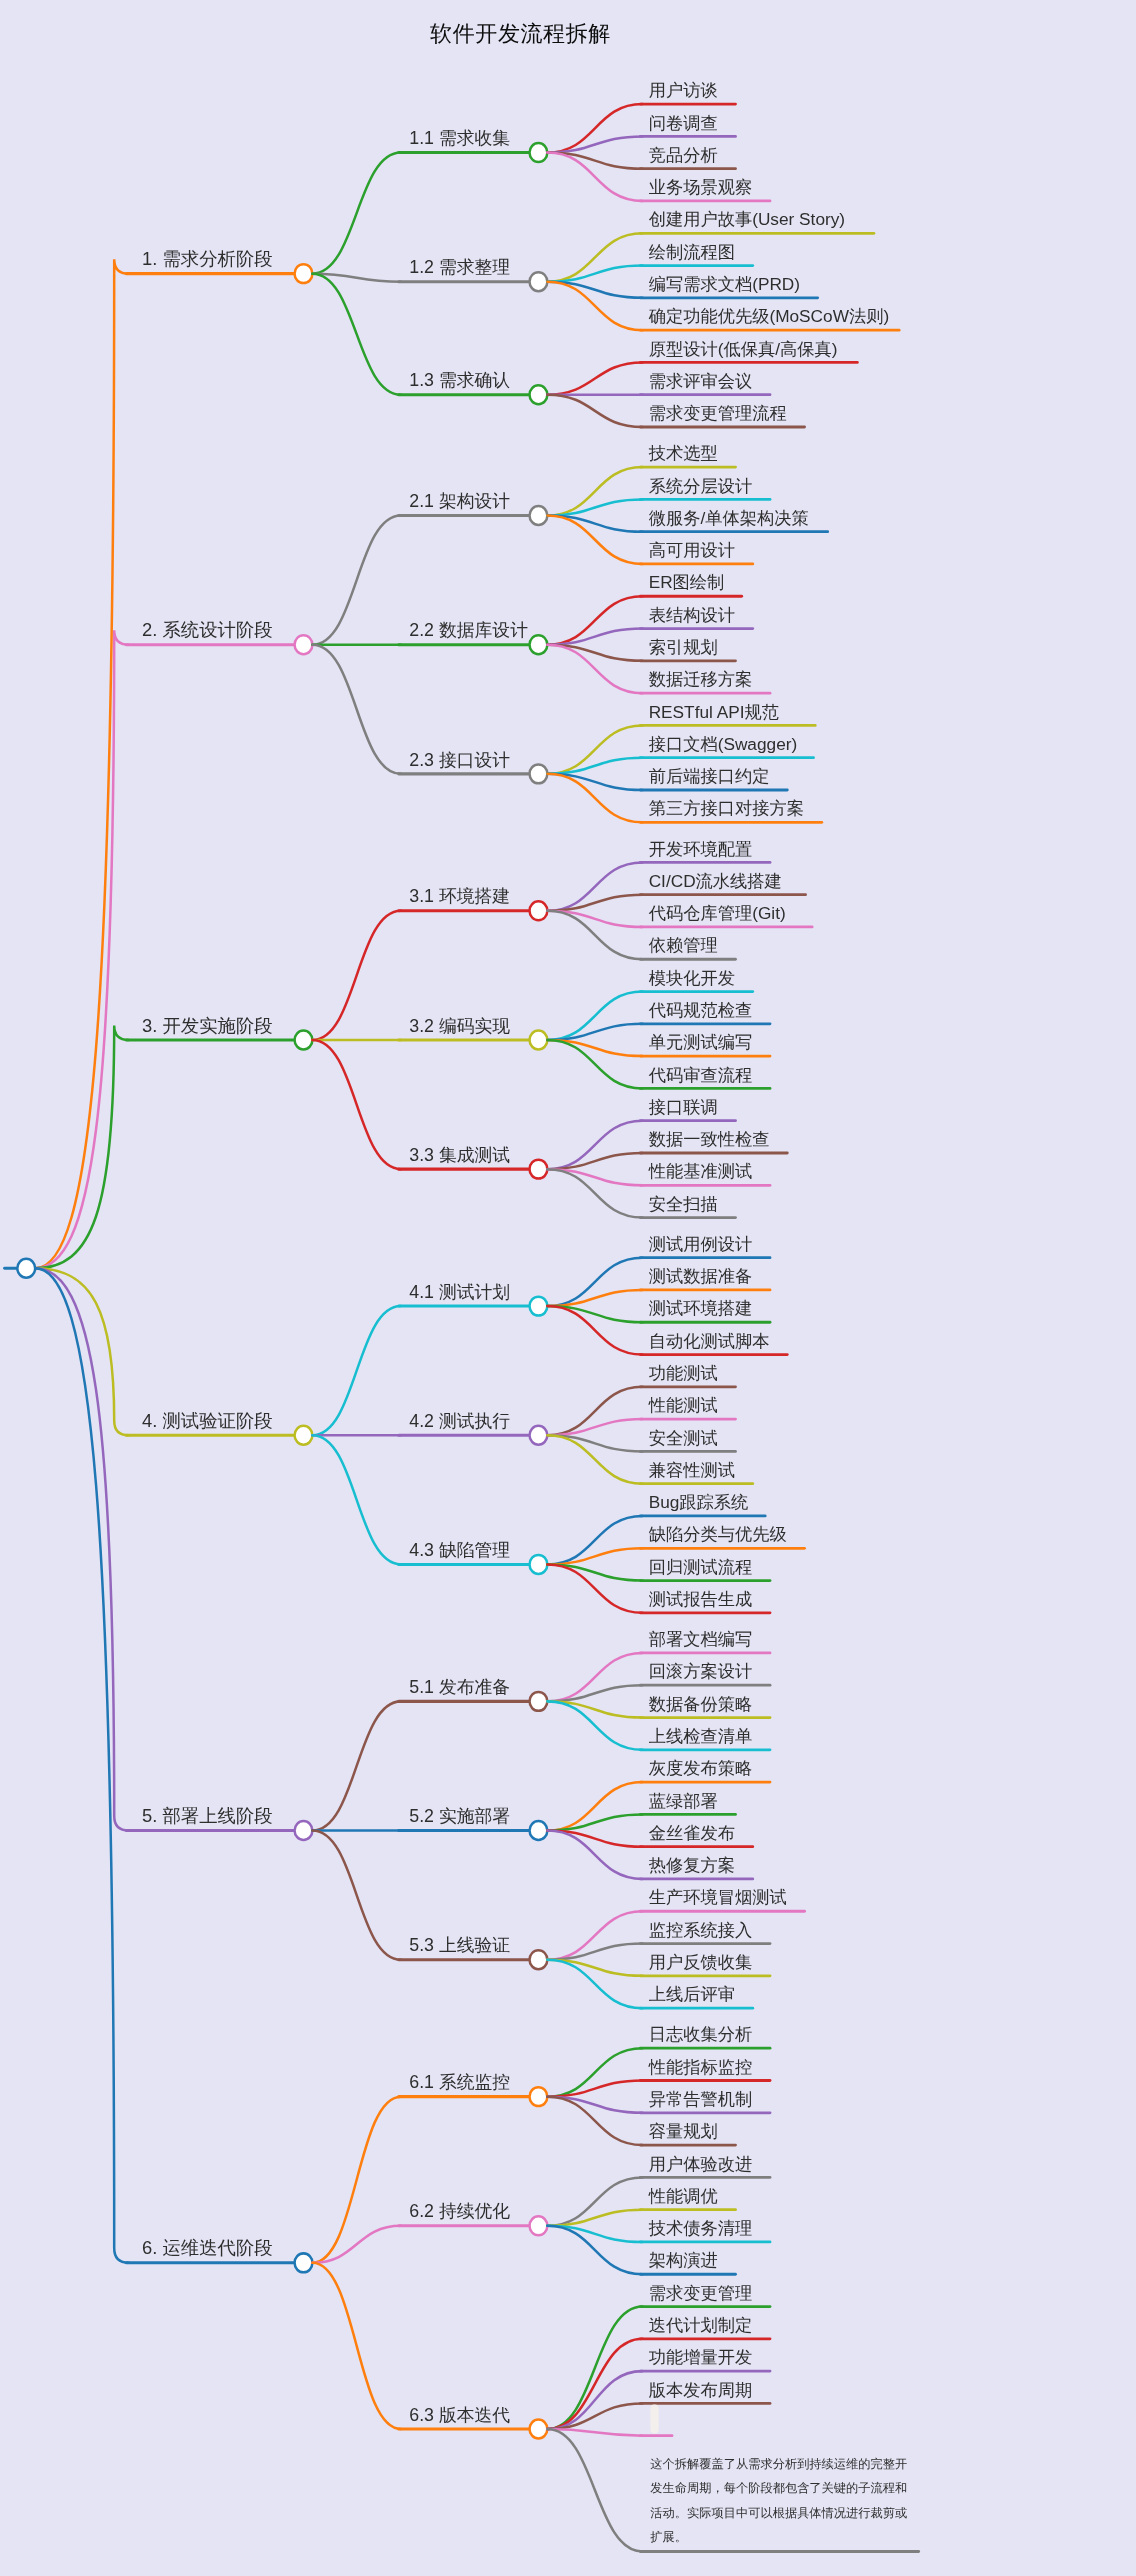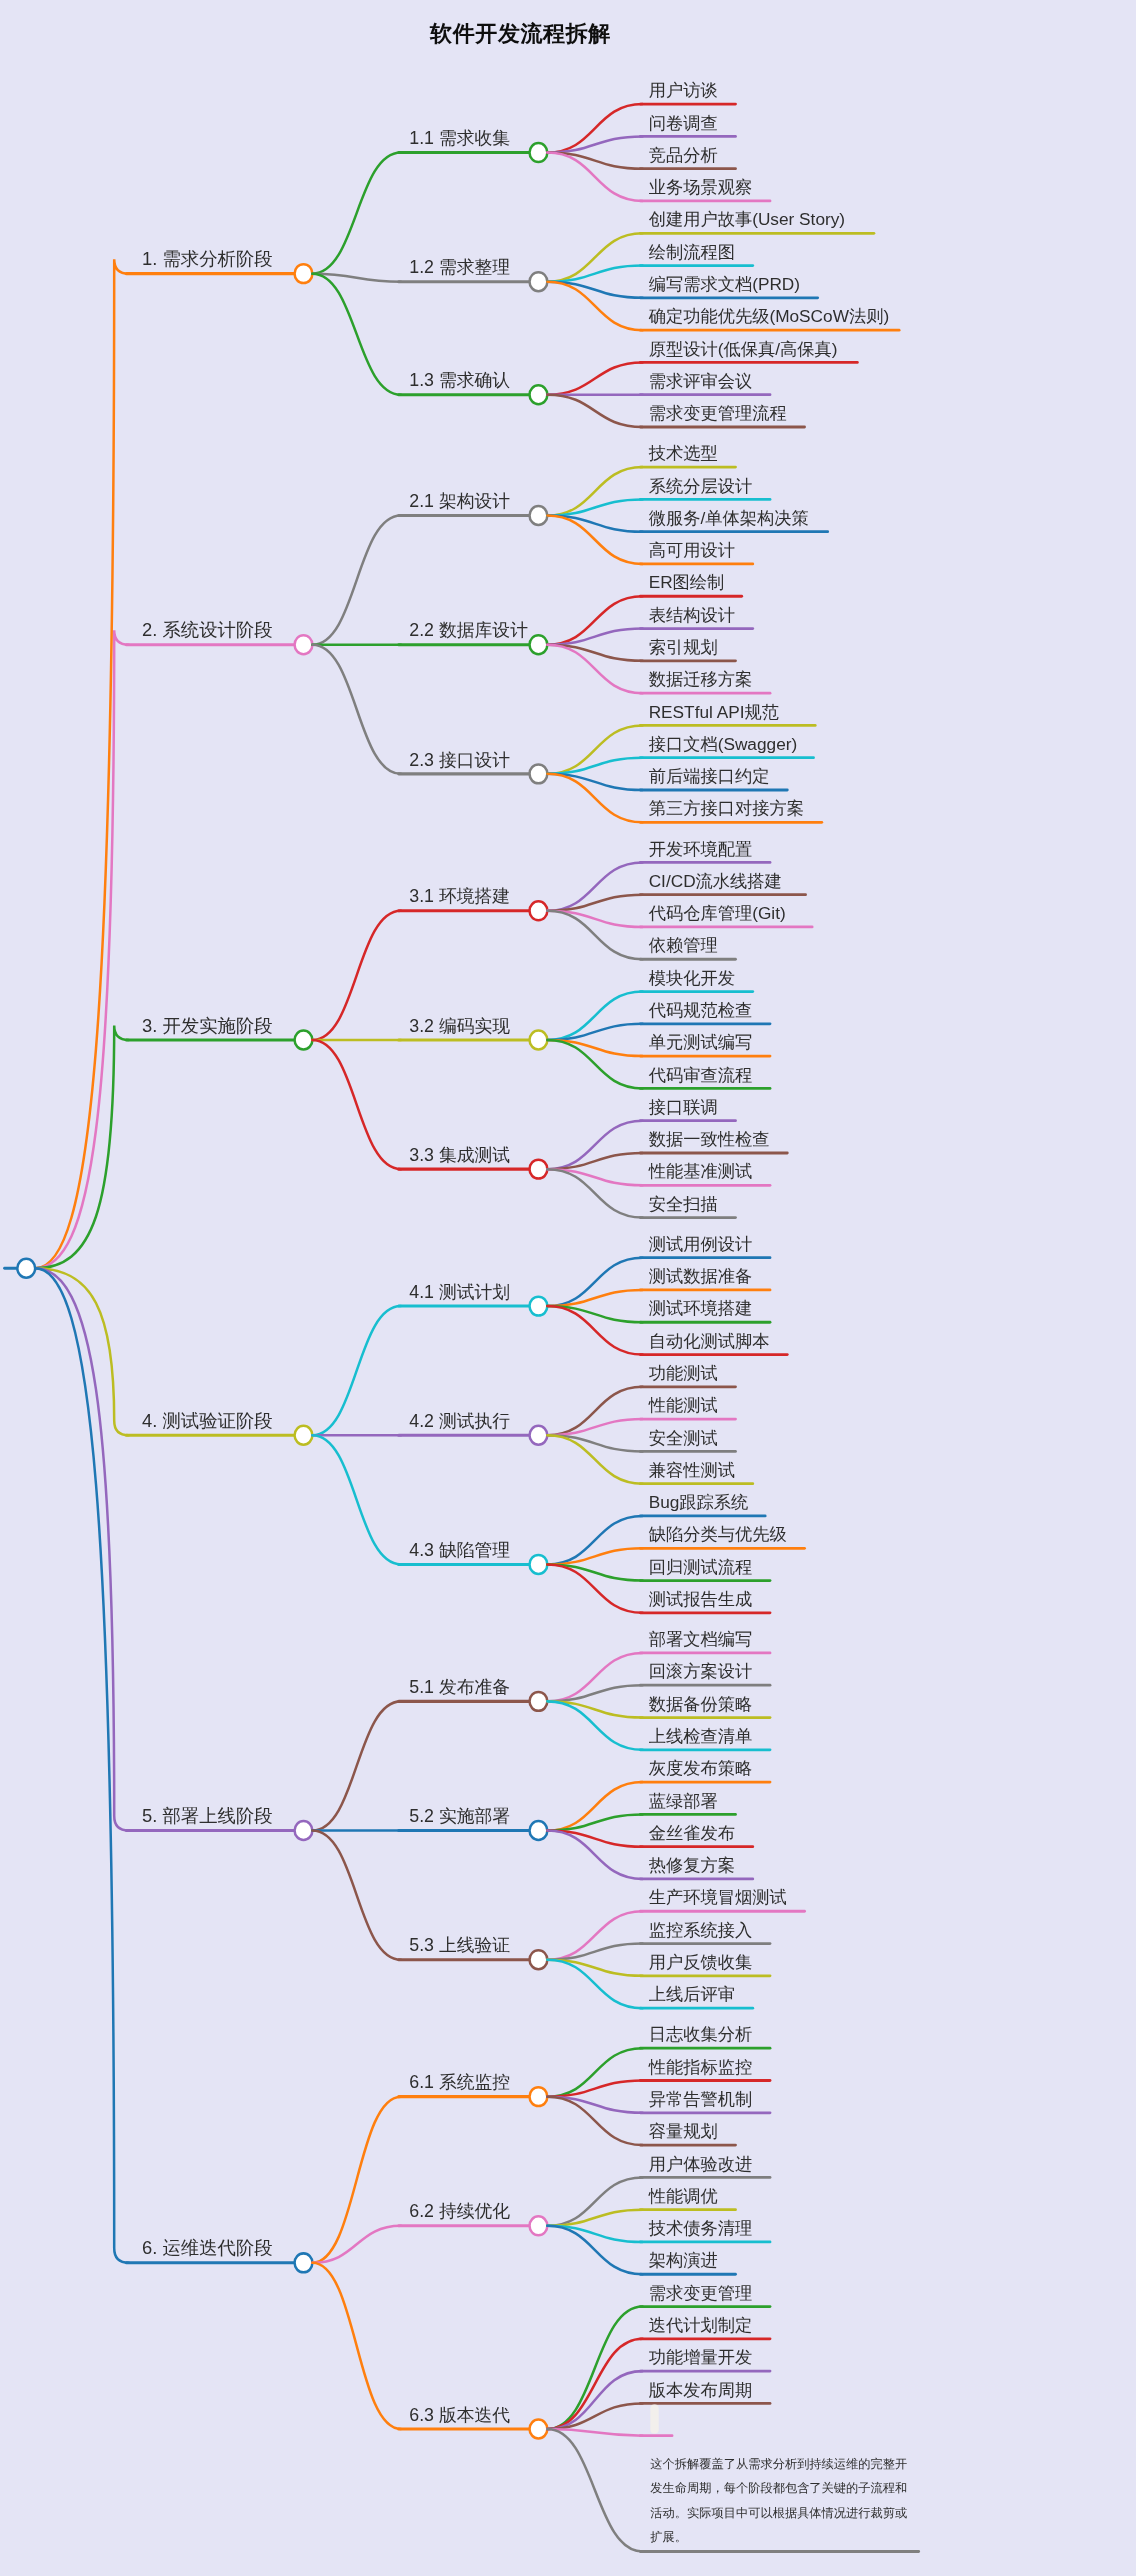--- a/index.html
+++ b/index.html
@@ -3,21 +3,21 @@
 <meta charset="utf-8">
 <style>
   html,body{margin:0;padding:0;}
   body{
     width:1137px;height:2576px;position:relative;overflow:hidden;
     background:#e4e4f5;
     font-family:"Liberation Sans","DejaVu Sans",sans-serif;
   }
   .page-title{
     position:absolute;top:19px;left:0;width:1041px;text-align:center;
-    font-size:22px;font-weight:700;color:#0e0e0e;letter-spacing:0.6px;
+    font-size:22px;font-weight:400;color:#0e0e0e;letter-spacing:0.6px;
   }
   svg{position:absolute;left:0;top:0;}
   svg text{fill:#2e2e2e;}
 </style>
 </head>
 <body>
 
 <div class="page-title">软件开发流程拆解</div>
 
 <svg width="1137" height="2576" viewBox="0 0 2042 4627">

